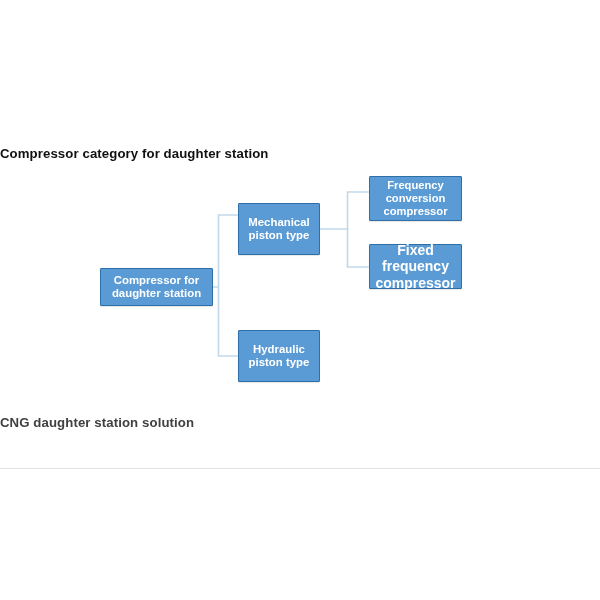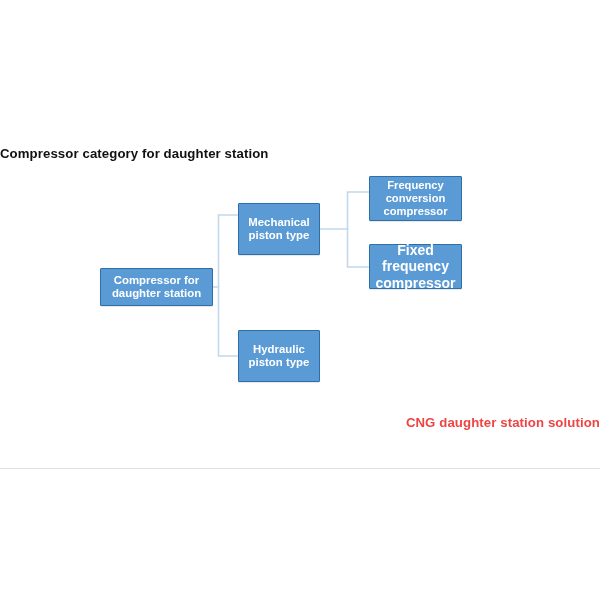--- a/index.html
+++ b/index.html
@@ -36,24 +36,24 @@
     font-weight: bold;
     color: #111111;
     letter-spacing: 0.1px;
     white-space: nowrap;
   }
   .fig-caption {
     position: absolute;
     left: 0;
     top: 415px;
     width: 600px;
-    text-align: right;
+    text-align: left;
     font-size: 13.2px;
     font-weight: bold;
-    color: #ef4444;
+    color: #404040;
     letter-spacing: 0.1px;
     white-space: nowrap;
   }
 
   
   #connectors {
     position: absolute;
     left: 0;
     top: 0;
     width: 600px;

